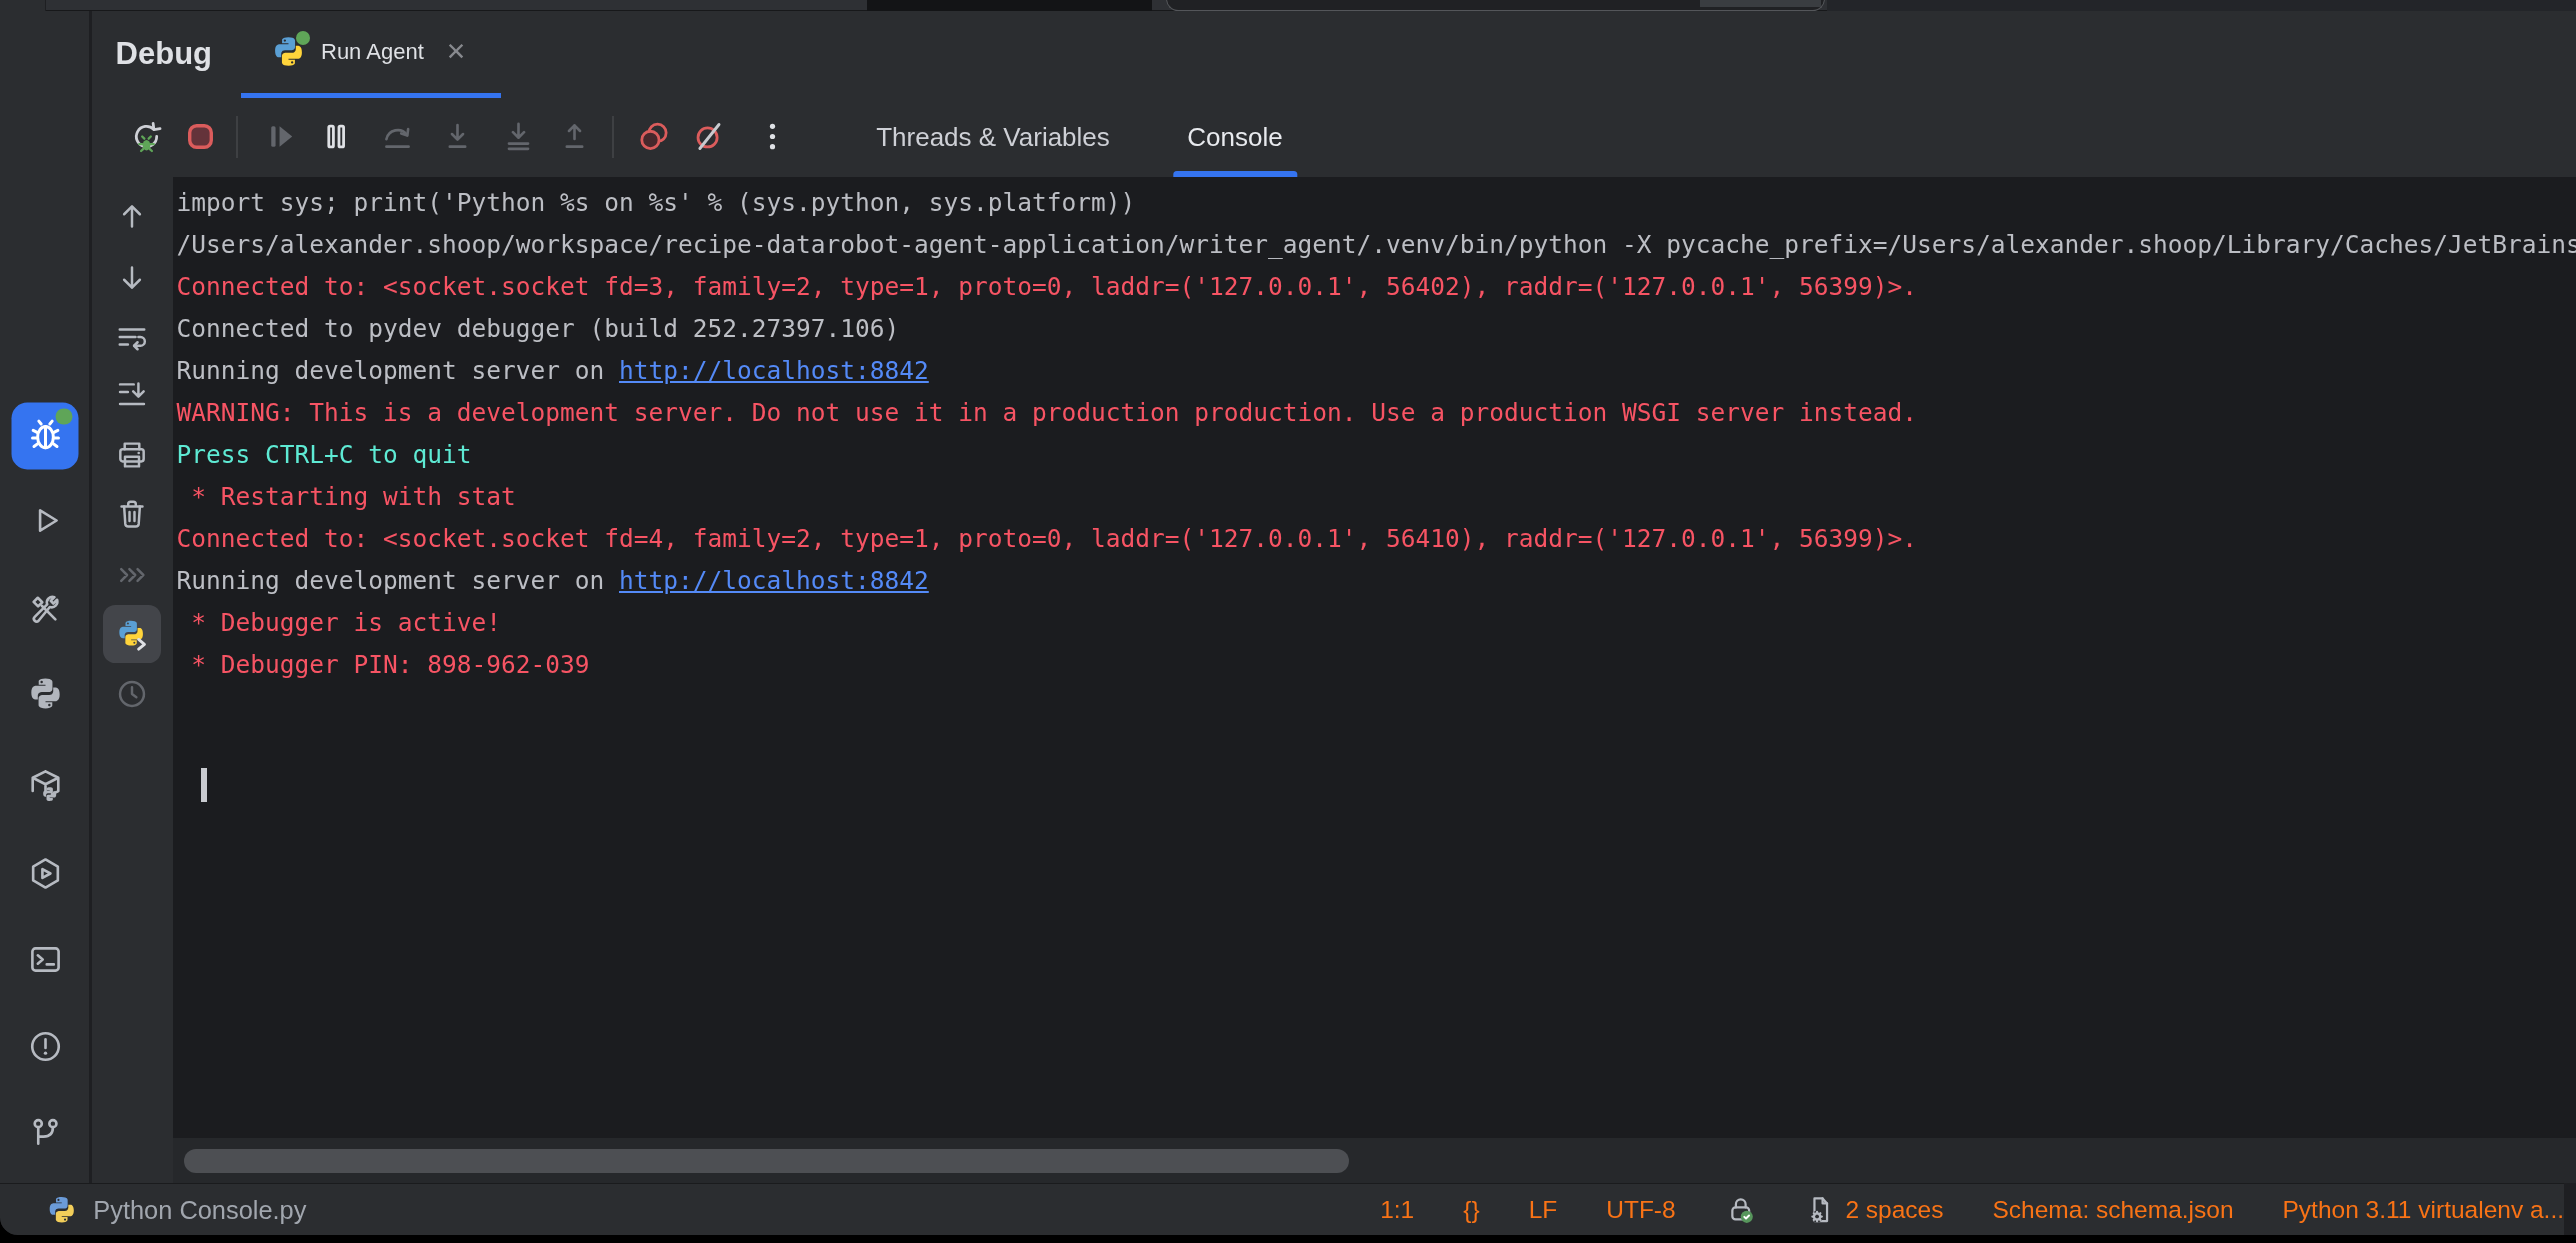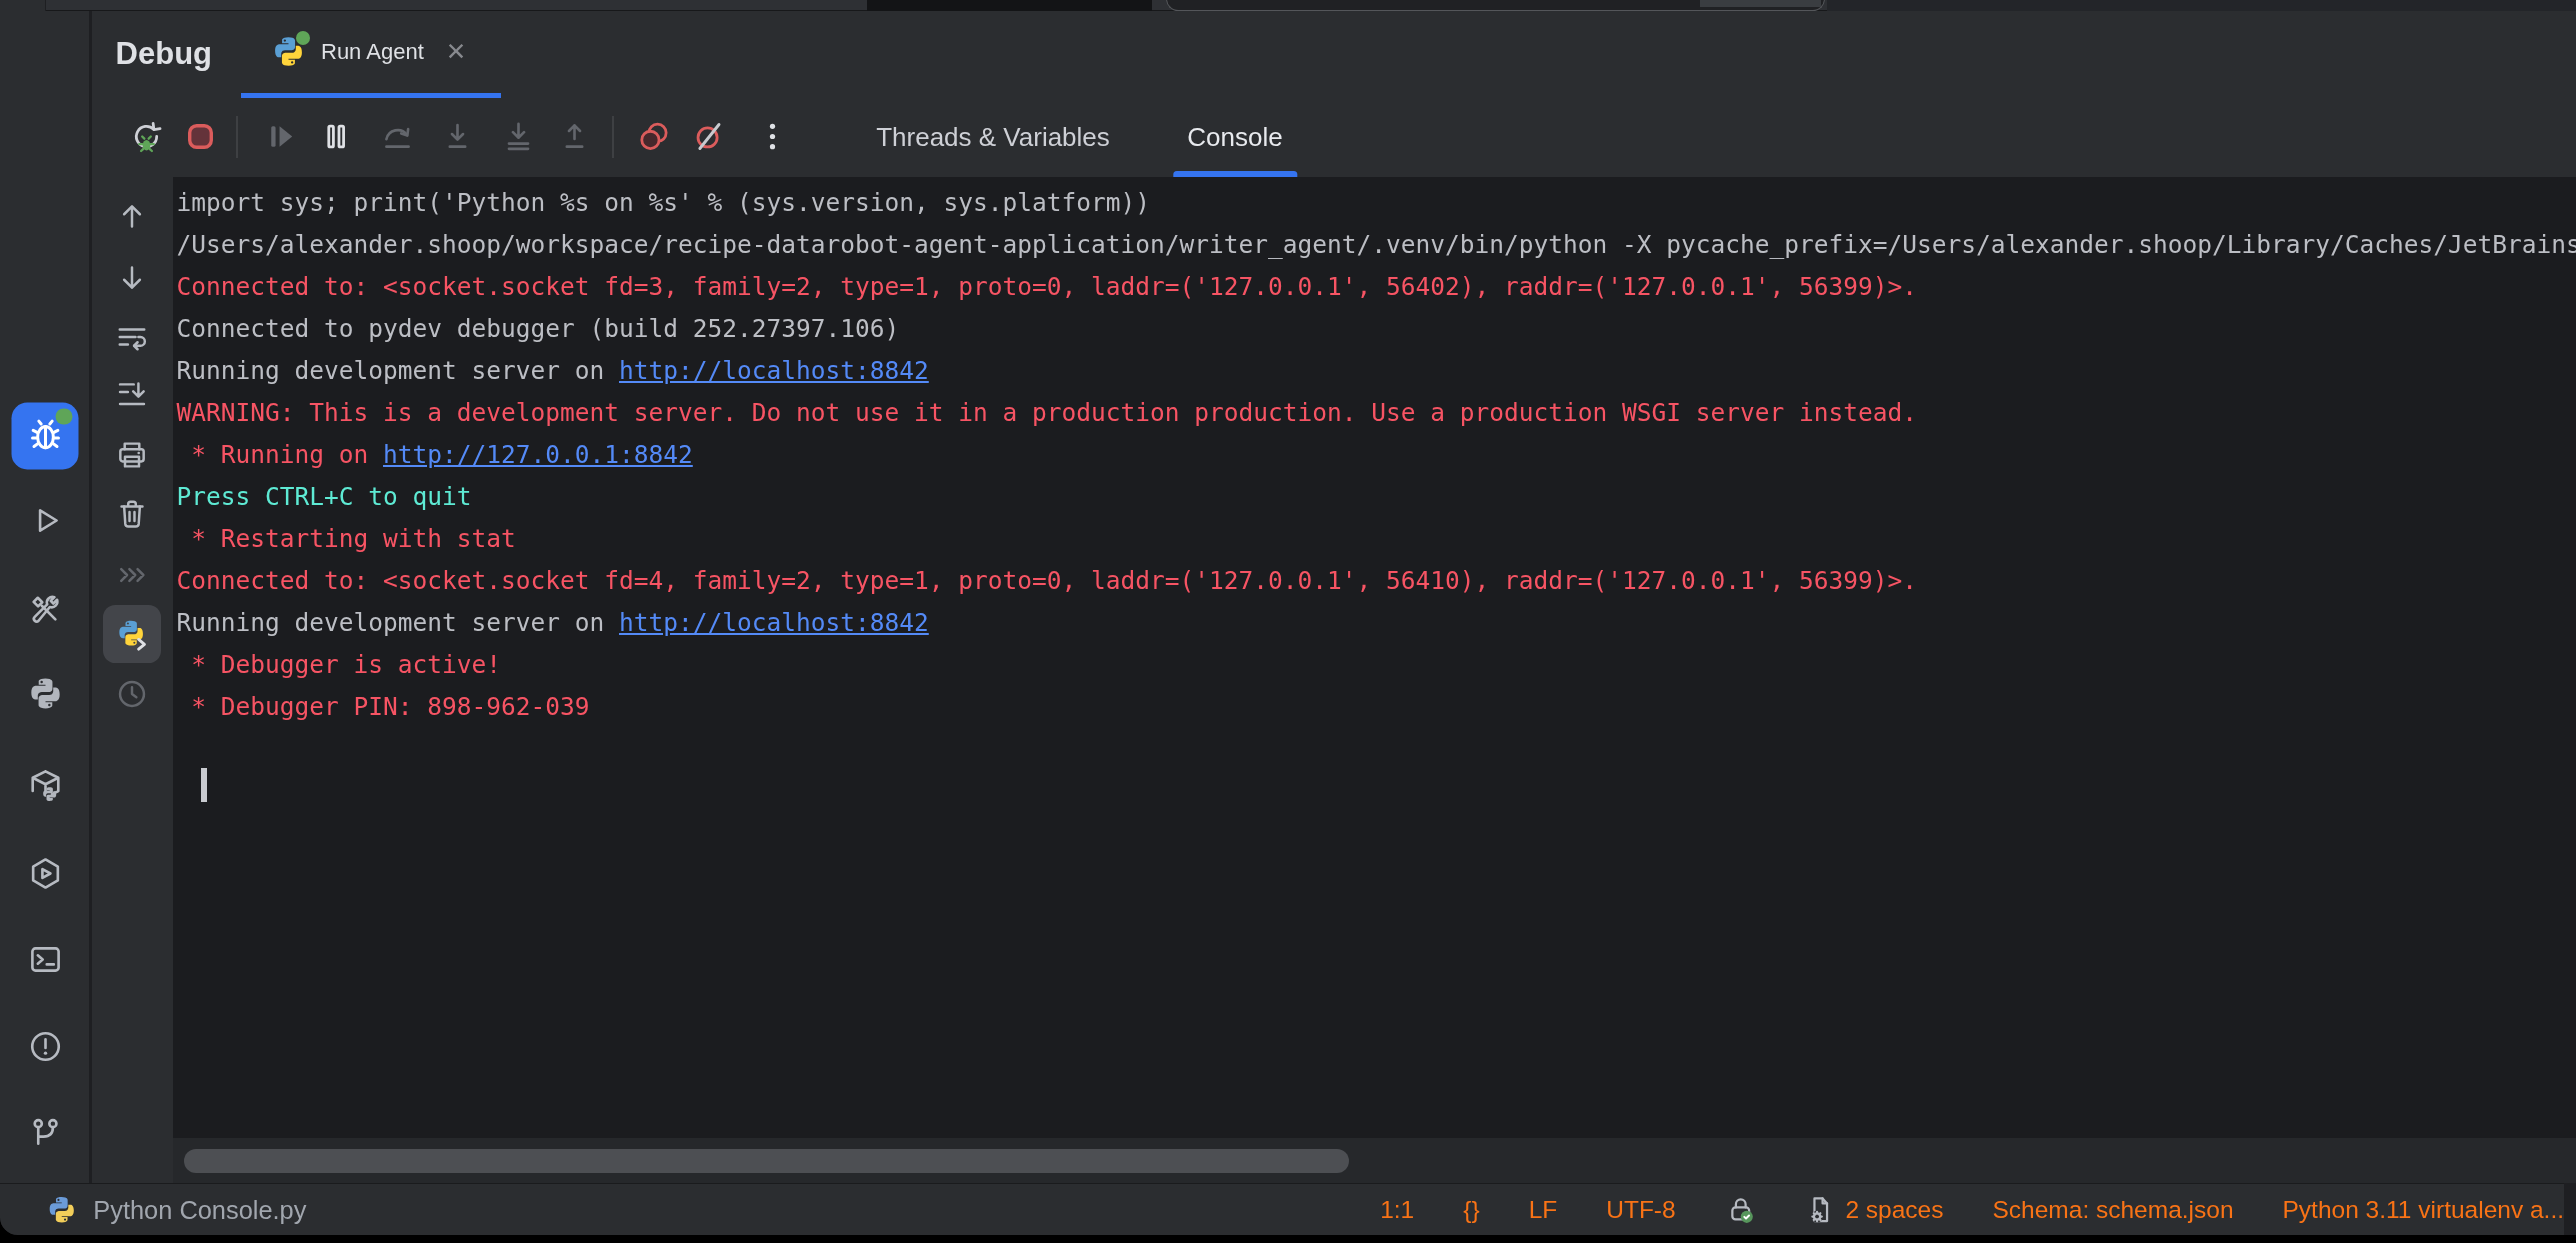--- a/index.html
+++ b/index.html
@@ -344,27 +344,26 @@
     <div class="gbi" style="top:517px;">
       <svg viewBox="0 0 24 24">
         <circle class="ic-dim" cx="12" cy="12" r="8.2"></circle>
         <path class="ic-dim" d="M12 7.4V12l3 2.2"></path>
       </svg>
     </div>
   </div>
 
   <div class="console">
     <div>
-        <div class="cl"><span class="seg-default">import sys; print('Python %s on %s' % (sys.version, sys.platform))</span></div>
+        <div class="cl"><span class="seg-default">import sys; print('Python %s on %s' % (sys.python, sys.platform))</span></div>
         <div class="cl"><span class="seg-default">/Users/alexander.shoop/workspace/recipe-datarobot-agent-application/writer_agent/.venv/bin/python -X pycache_prefix=/Users/alexander.shoop/Library/Caches/JetBrains,</span></div>
         <div class="cl"><span class="seg-red">Connected to: &lt;socket.socket fd=3, family=2, type=1, proto=0, laddr=('127.0.0.1', 56402), raddr=('127.0.0.1', 56399)&gt;.</span></div>
         <div class="cl"><span class="seg-default">Connected to pydev debugger (build 252.27397.106)</span></div>
         <div class="cl"><span class="seg-default">Running development server on </span><span class="seg-link">http://localhost:8842</span></div>
         <div class="cl"><span class="seg-red">WARNING: This is a development server. Do not use it in a production production. Use a production WSGI server instead.</span></div>
-        <div class="cl"><span class="seg-red"> * Running on </span><span class="seg-link">http://127.0.0.1:8842</span></div>
         <div class="cl"><span class="seg-yellow">Press CTRL+C to quit</span></div>
         <div class="cl"><span class="seg-red"> * Restarting with stat</span></div>
         <div class="cl"><span class="seg-red">Connected to: &lt;socket.socket fd=4, family=2, type=1, proto=0, laddr=('127.0.0.1', 56410), raddr=('127.0.0.1', 56399)&gt;.</span></div>
         <div class="cl"><span class="seg-default">Running development server on </span><span class="seg-link">http://localhost:8842</span></div>
         <div class="cl"><span class="seg-red"> * Debugger is active!</span></div>
         <div class="cl"><span class="seg-red"> * Debugger PIN: 898-962-039</span></div>
       </div>
     <div class="caret"></div>
   </div>
 

